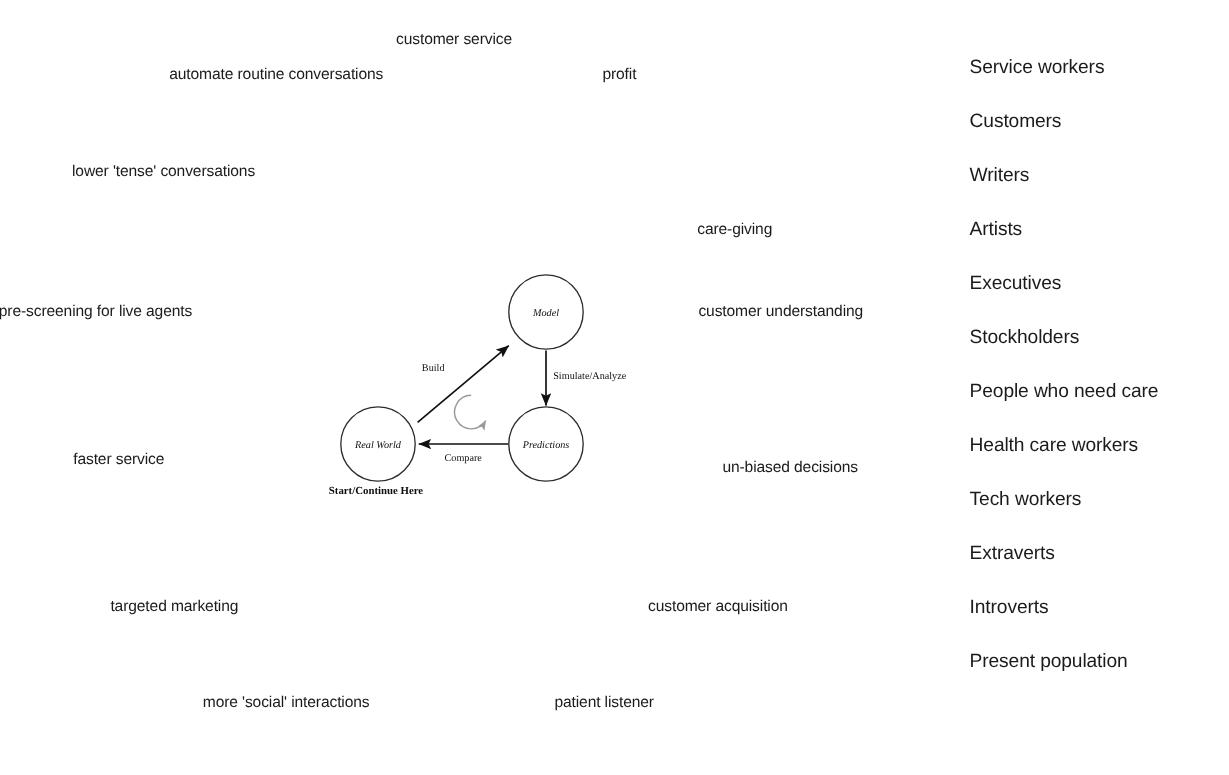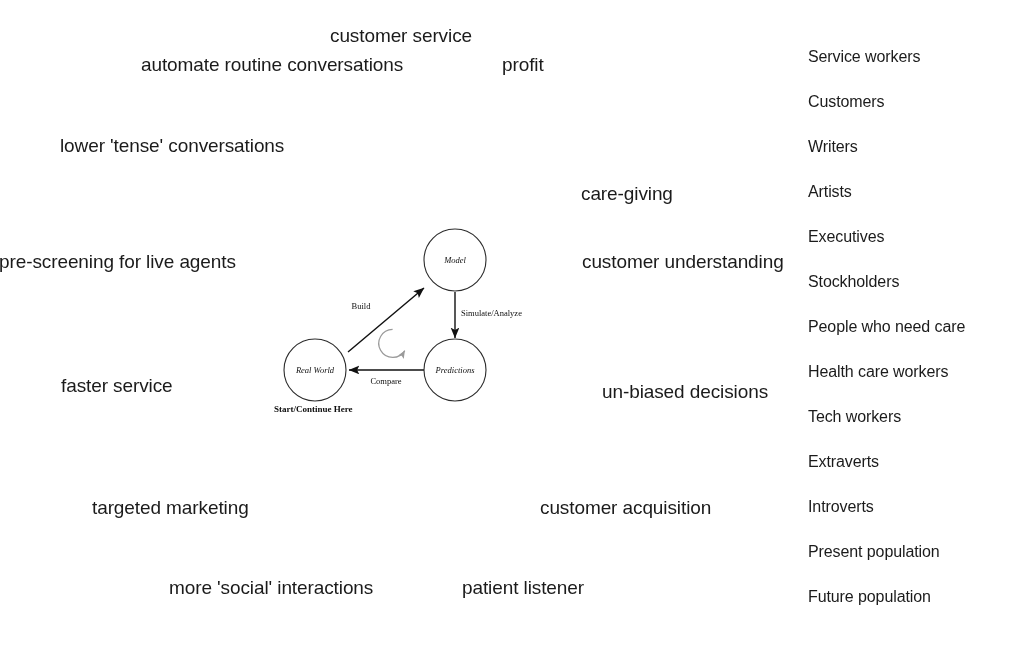--- a/index.html
+++ b/index.html
@@ -16,21 +16,21 @@
     width: 1024px;
     height: 646px;
     background: #ffffff;
     overflow: hidden;
   }
 
   
   .term {
     position: absolute;
     font-family: "Liberation Sans", sans-serif;
-    font-size: 19px;
+    font-size: 13px;
     line-height: 1;
     color: #1b1b1b;
     white-space: nowrap;
     letter-spacing: -0.1px;
   }
 
   
   .stake-column {
     position: absolute;
     left: 808px;
@@ -120,21 +120,20 @@
     <div class="stake-item">Writers</div>
     <div class="stake-item">Artists</div>
     <div class="stake-item">Executives</div>
     <div class="stake-item">Stockholders</div>
     <div class="stake-item">People who need care</div>
     <div class="stake-item">Health care workers</div>
     <div class="stake-item">Tech workers</div>
     <div class="stake-item">Extraverts</div>
     <div class="stake-item">Introverts</div>
     <div class="stake-item">Present population</div>
-    <div class="stake-item">Future population</div>
   </div>
 
   <div class="diagram">
     <svg width="300" height="208" viewBox="0 0 300 208" xmlns="http://www.w3.org/2000/svg">
       <defs>
         <marker id="arrowhead" markerWidth="9" markerHeight="9" refX="7.4" refY="3.1" orient="auto" markerUnits="strokeWidth">
           <path d="M0,0 L7.6,3.1 L0,6.2 L1.6,3.1 Z" fill="#111111"></path>
         </marker>
         <marker id="arrowhead-gray" markerWidth="8" markerHeight="8" refX="6.4" refY="2.8" orient="auto" markerUnits="strokeWidth">
           <path d="M0,0 L6.6,2.8 L0,5.6 L1.4,2.8 Z" fill="#9a9a9a"></path>

